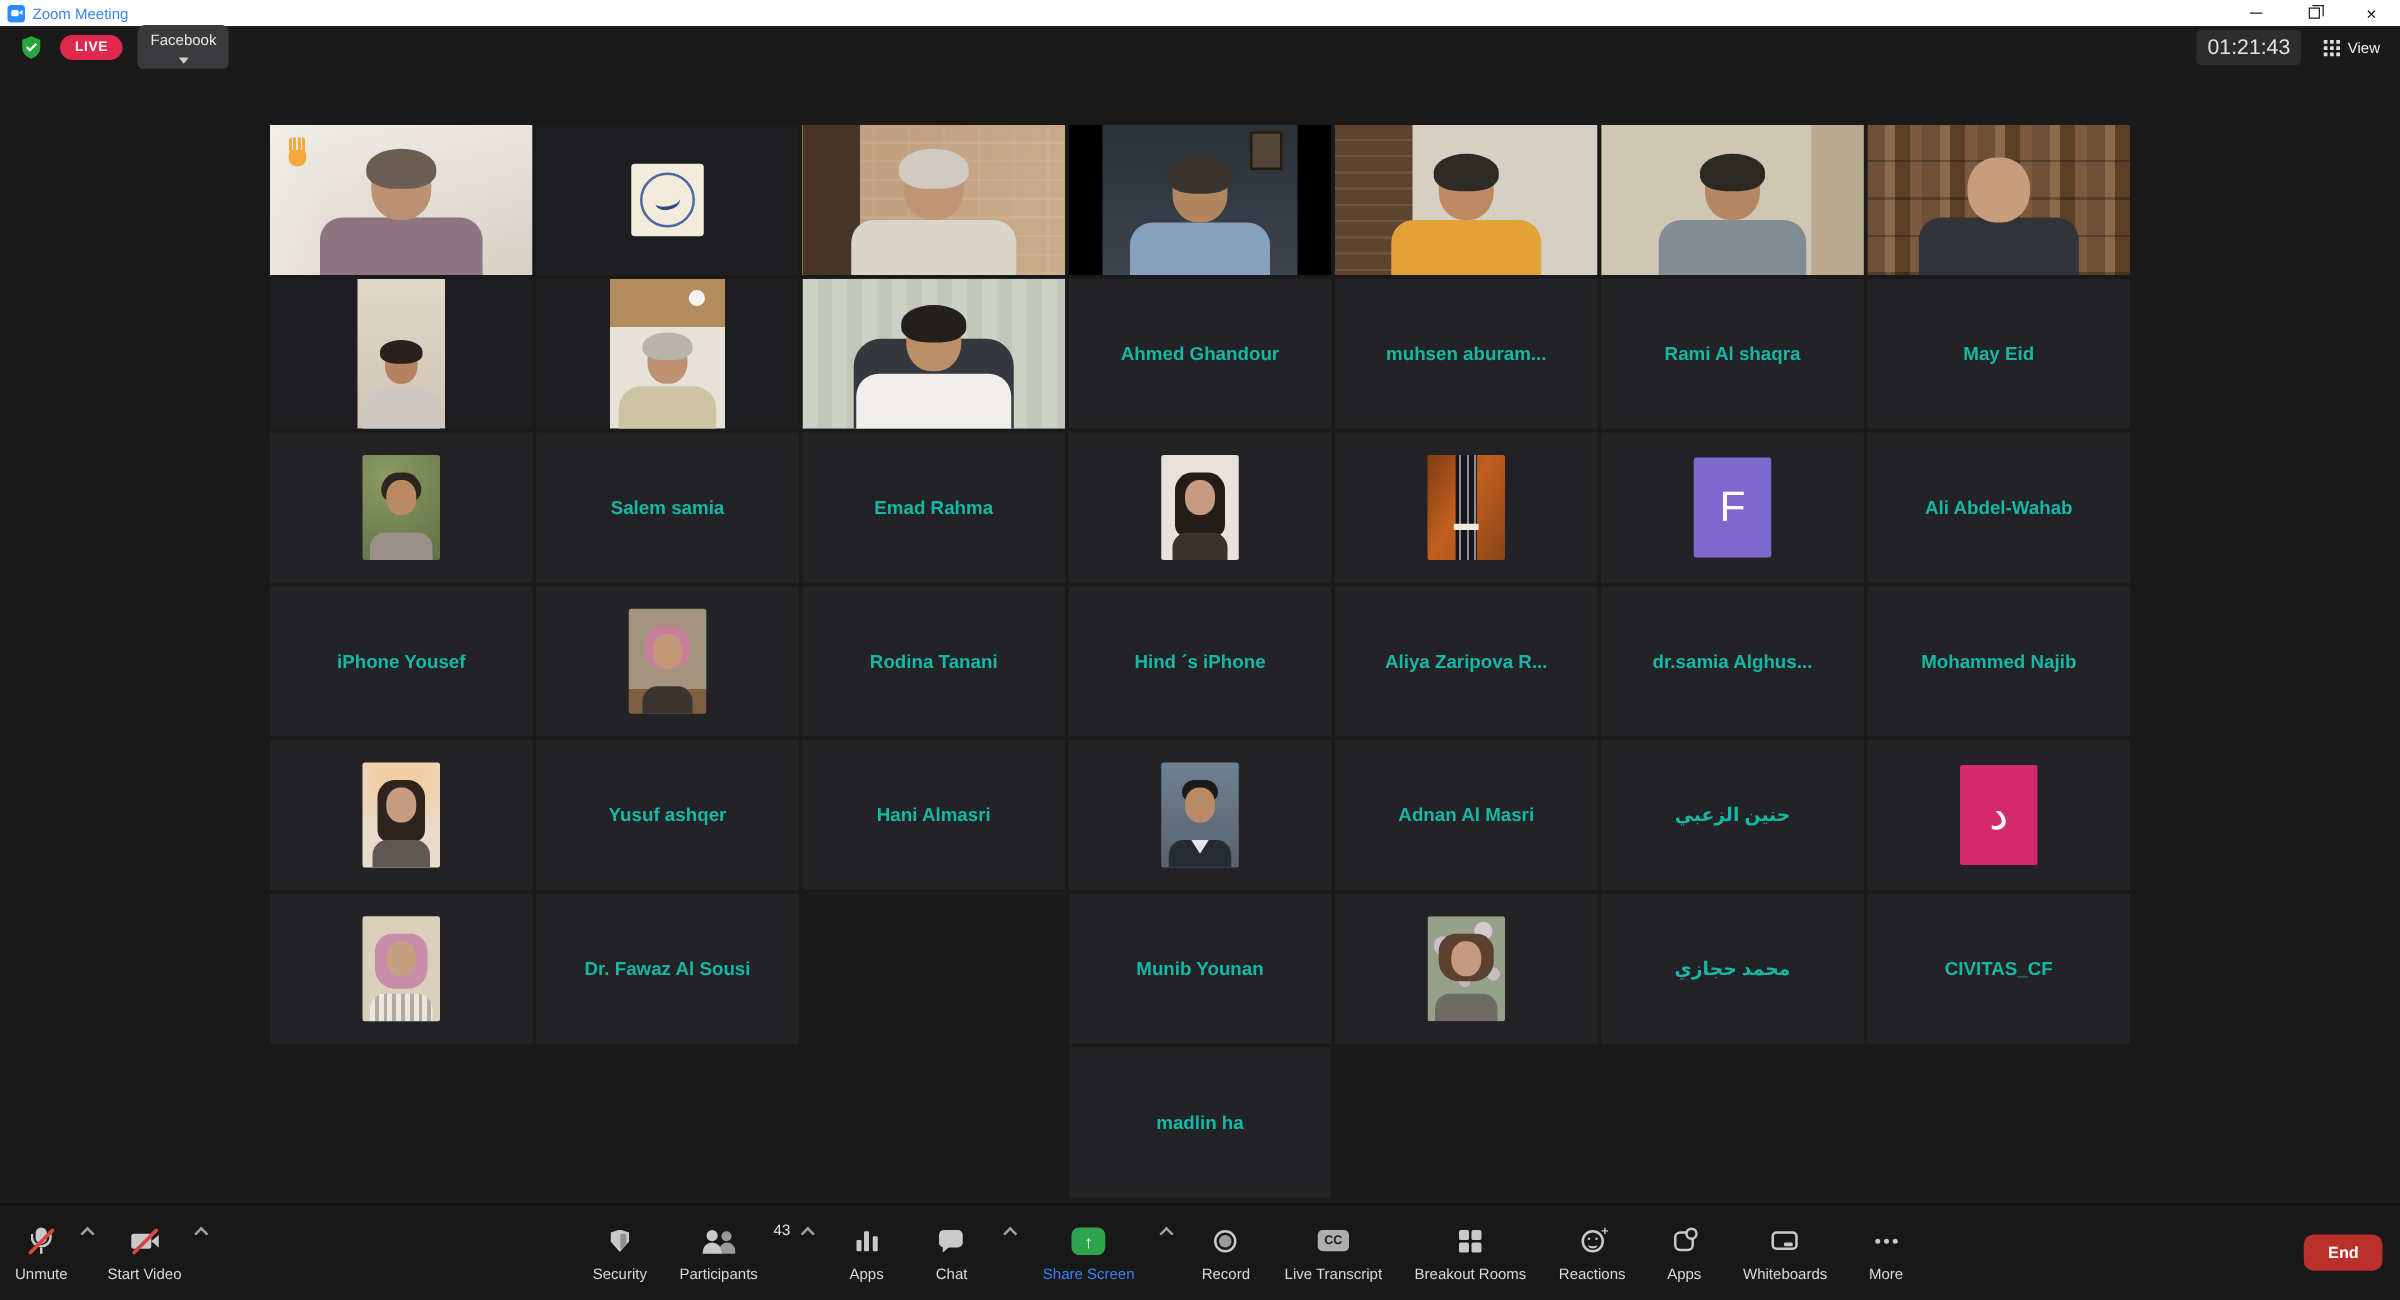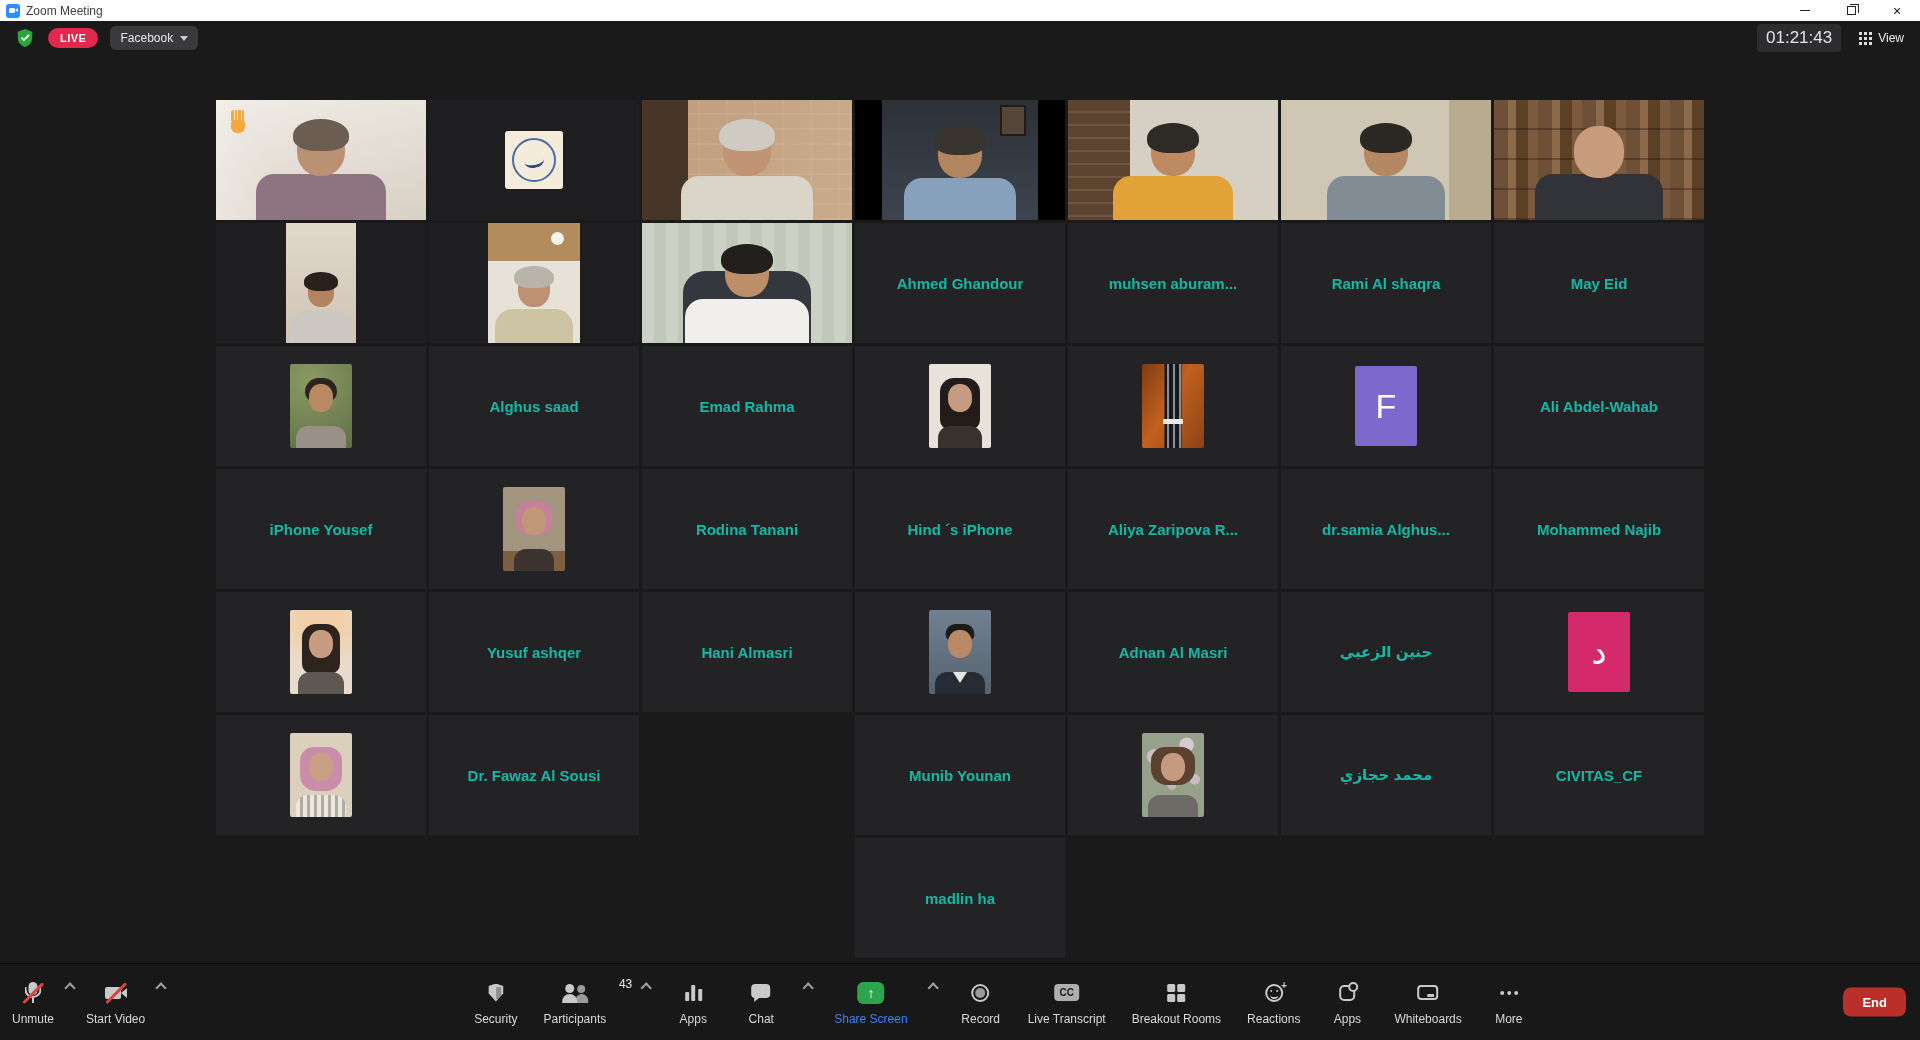--- a/index.html
+++ b/index.html
@@ -5,33 +5,33 @@
   * { margin:0; padding:0; box-sizing:border-box; }
   html,body { width:1920px; height:1040px; overflow:hidden; background:#1a1a1b;
               font-family:"Liberation Sans","DejaVu Sans",sans-serif; }
   body { display:flex; flex-direction:column; }
 
   
   .titlebar { height:21px; background:#ffffff; display:flex; align-items:center; padding-left:6px; position:relative; flex:0 0 auto; }
   .zoomlogo { width:14px; height:14px; border-radius:3px; background:#2d8cff; position:relative; margin-right:6px; }
   .zoomlogo::before { content:""; position:absolute; left:2.5px; top:4.5px; width:6px; height:5px; background:#fff; border-radius:1.5px; }
   .zoomlogo::after { content:""; position:absolute; left:9px; top:4.5px; border-top:2.5px solid transparent; border-bottom:2.5px solid transparent; border-right:3px solid #fff; }
-  .wintitle { font-size:12px; color:#404040; }
+  .wintitle { font-size:12px; color:#3b82f6; }
   .winbtns { position:absolute; right:0; top:0; height:21px; display:flex; }
   .winbtn { width:46px; height:21px; display:flex; align-items:center; justify-content:center; cursor:default; }
   .ic-min { width:10px; height:1px; background:#222; display:block; }
   .ic-max { width:9px; height:9px; border:1px solid #222; position:relative; background:#fff; display:block; }
   .ic-max::before { content:""; position:absolute; left:2px; top:-3px; width:8px; height:8px; border:1px solid #222; border-left:none; border-bottom:none; }
   .ic-close { font-size:14px; color:#111; line-height:1; }
 
   
   .topbar { height:34px; flex:0 0 auto; display:flex; align-items:center; padding:0 10px; position:relative; background:#1a1a1b; }
   .shieldwrap { width:30px; height:26px; display:flex; align-items:center; justify-content:center; border-radius:5px; }
   .livebadge { background:#e02a4d; color:#fff; font-size:11px; font-weight:bold; letter-spacing:.5px; padding:4px 12px; border-radius:10px; margin-left:8px; }
-  .fbbtn { background:#3a3a3c; color:#e8e8e8; font-size:12px; padding:5px 10px; border-radius:6px; margin-left:12px; display:flex; align-items:center; gap:7px; }
+  .fbbtn { background:#3a3a3c; color:#e8e8e8; font-size:12px; padding:5px 10px; border-radius:6px; margin-left:12px; display:flex; align-items:center; gap:7px;flex-direction:column; }
   .fbcaret { width:0; height:0; border-left:4px solid transparent; border-right:4px solid transparent; border-top:5px solid #cfcfcf; }
   .topright { position:absolute; right:10px; top:0; height:34px; display:flex; align-items:center; gap:12px; }
   .timerbox { background:#2d2d2f; color:#e4e4e4; font-size:17px; padding:4px 9px; border-radius:4px; }
   .viewbtn { display:flex; align-items:center; gap:6px; color:#efefef; font-size:12px; padding:4px 6px; }
   .ic-grid9 { width:3px; height:3px; background:#ddd; box-shadow:5px 0 #ddd,10px 0 #ddd,0 5px #ddd,5px 5px #ddd,10px 5px #ddd,0 10px #ddd,5px 10px #ddd,10px 10px #ddd; margin-right:10px; margin-bottom:10px; }
 
   
   .stage { flex:1 1 auto; position:relative; background:#1a1a1b; }
   .pgrid { display:grid; grid-template-columns:repeat(7,210px); grid-auto-rows:120px; gap:3px; width:1488px; margin:45px auto 0; }
   .tile { background:#232325; position:relative; display:flex; align-items:center; justify-content:center; overflow:hidden; }
@@ -297,21 +297,21 @@
         <div class="pname">May Eid</div>
       </div>
       <div class="tile" style="grid-row-start: 3; grid-column-start: 1;">
         <div class="photo p-man-greenery">
           <div class="hair"></div>
           <div class="head"></div>
           <div class="body"></div>
         </div>
       </div>
       <div class="tile" style="grid-row-start: 3; grid-column-start: 2;">
-        <div class="pname">Alghus saad</div>
+        <div class="pname">Salem samia</div>
       </div>
       <div class="tile" style="grid-row-start: 3; grid-column-start: 3;">
         <div class="pname">Emad Rahma</div>
       </div>
       <div class="tile" style="grid-row-start: 3; grid-column-start: 4;">
         <div class="photo p-woman-darkhair">
           <div class="hair"></div>
           <div class="head"></div>
           <div class="body"></div>
         </div>

